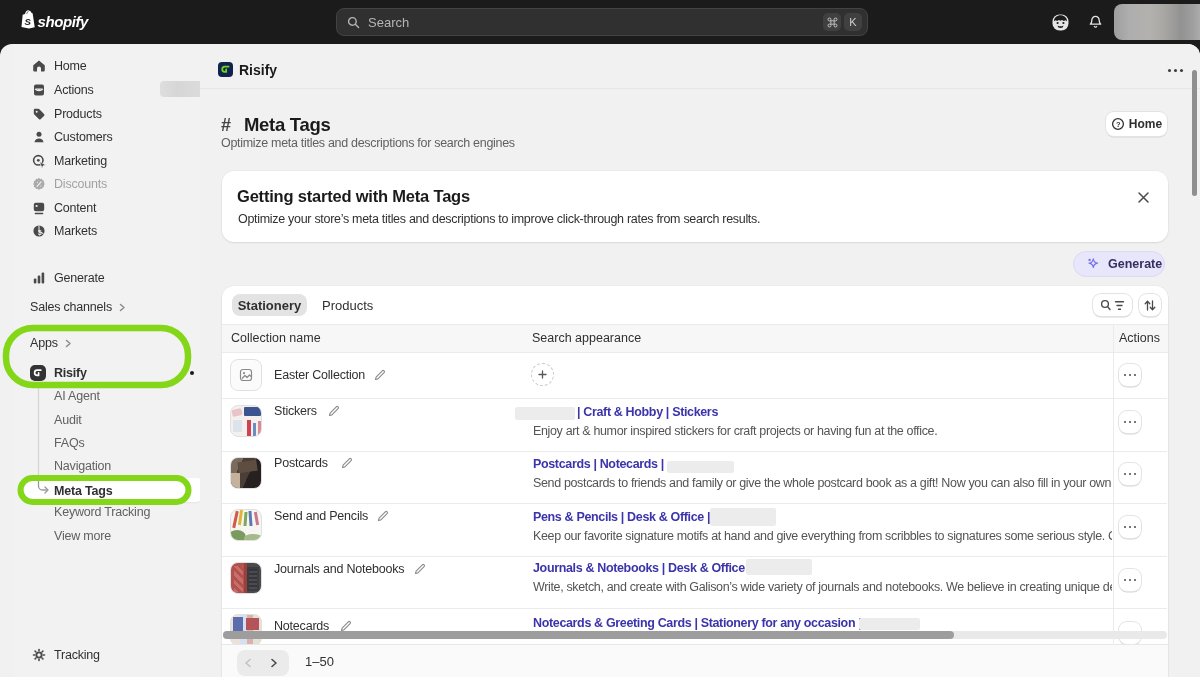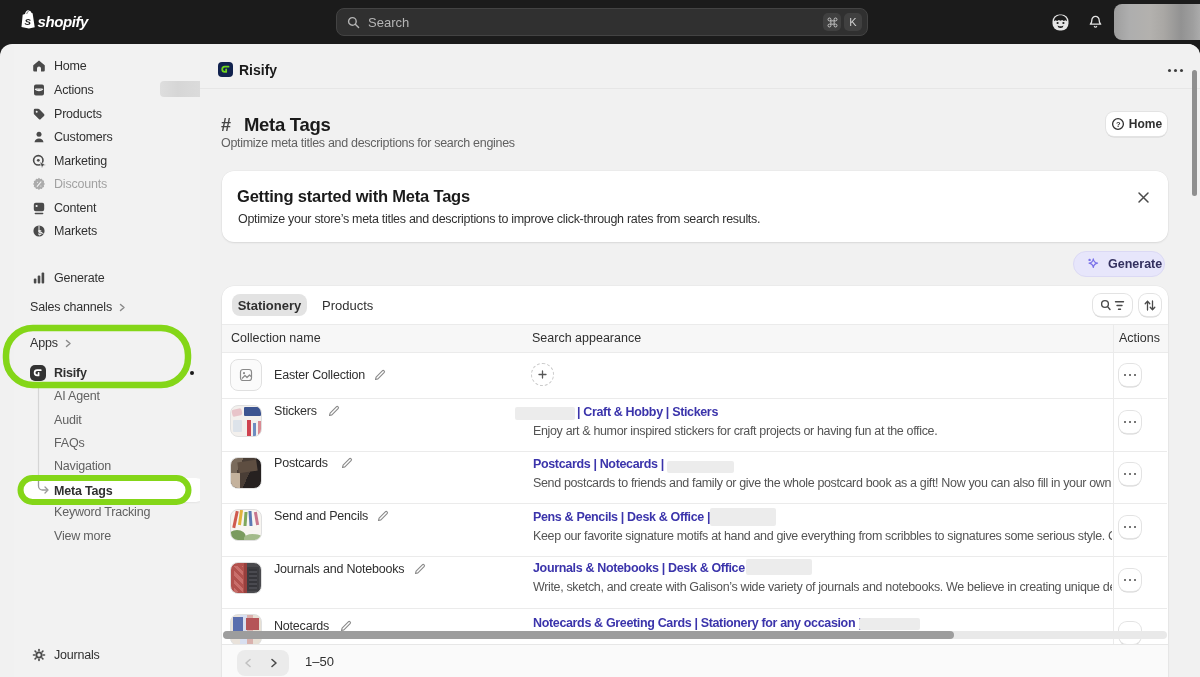--- a/index.html
+++ b/index.html
@@ -191,21 +191,21 @@
             <rect x="6.2" y="0.7" width="1.6" height="2.8" rx="0.8" transform="rotate(45 7 7)"></rect>
             <rect x="6.2" y="0.7" width="1.6" height="2.8" rx="0.8" transform="rotate(90 7 7)"></rect>
             <rect x="6.2" y="0.7" width="1.6" height="2.8" rx="0.8" transform="rotate(135 7 7)"></rect>
             <rect x="6.2" y="0.7" width="1.6" height="2.8" rx="0.8" transform="rotate(180 7 7)"></rect>
             <rect x="6.2" y="0.7" width="1.6" height="2.8" rx="0.8" transform="rotate(225 7 7)"></rect>
             <rect x="6.2" y="0.7" width="1.6" height="2.8" rx="0.8" transform="rotate(270 7 7)"></rect>
             <rect x="6.2" y="0.7" width="1.6" height="2.8" rx="0.8" transform="rotate(315 7 7)"></rect>
           </g>
           <circle cx="7" cy="7" r="1.7" fill="#f2f2f2"></circle>
         </svg>
-        <span class="tx">Journals</span>
+        <span class="tx">Tracking</span>
       </div>
 
     <div class="abs" style="left:146px;top:37px;width:44px;height:16px;border-radius:4px;background:linear-gradient(90deg,#dedede,#d6d6d6 40%,#dcdcdc);"></div>
   </div>
   <div id="main" class="abs">
 
     <div class="abs" style="left:18px;top:18px;width:15px;height:15px;border-radius:4px;background:#11224e;"></div>
     <svg class="abs" style="left:20px;top:20px" width="11" height="11" viewBox="0 0 10 10">
         <path d="M7.8 2.4 H4.4 a2.4 2.4 0 000 4.8 h1.2 V4.9" fill="none" stroke="#6fd41c" stroke-width="1.6" stroke-linecap="round" stroke-linejoin="round"></path>
       </svg>

